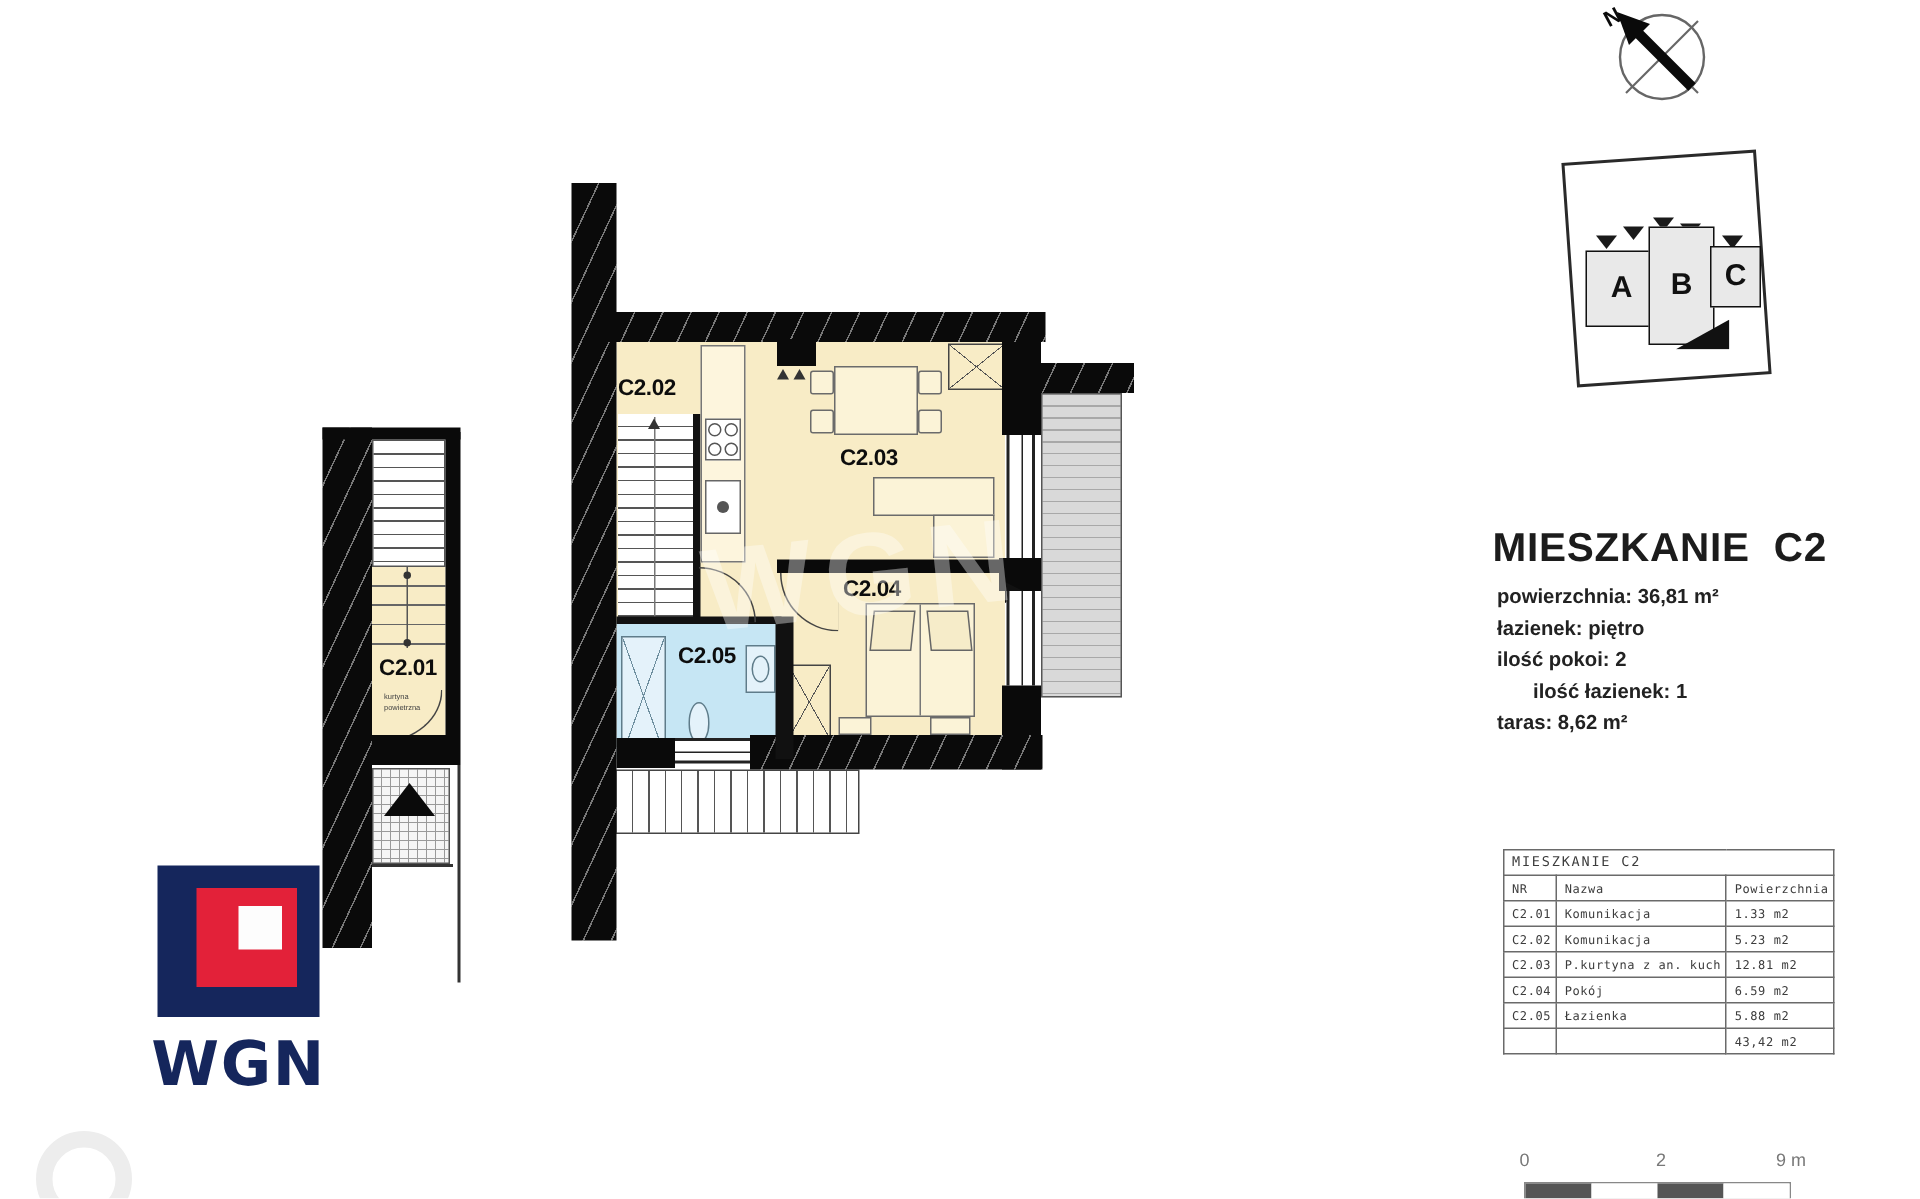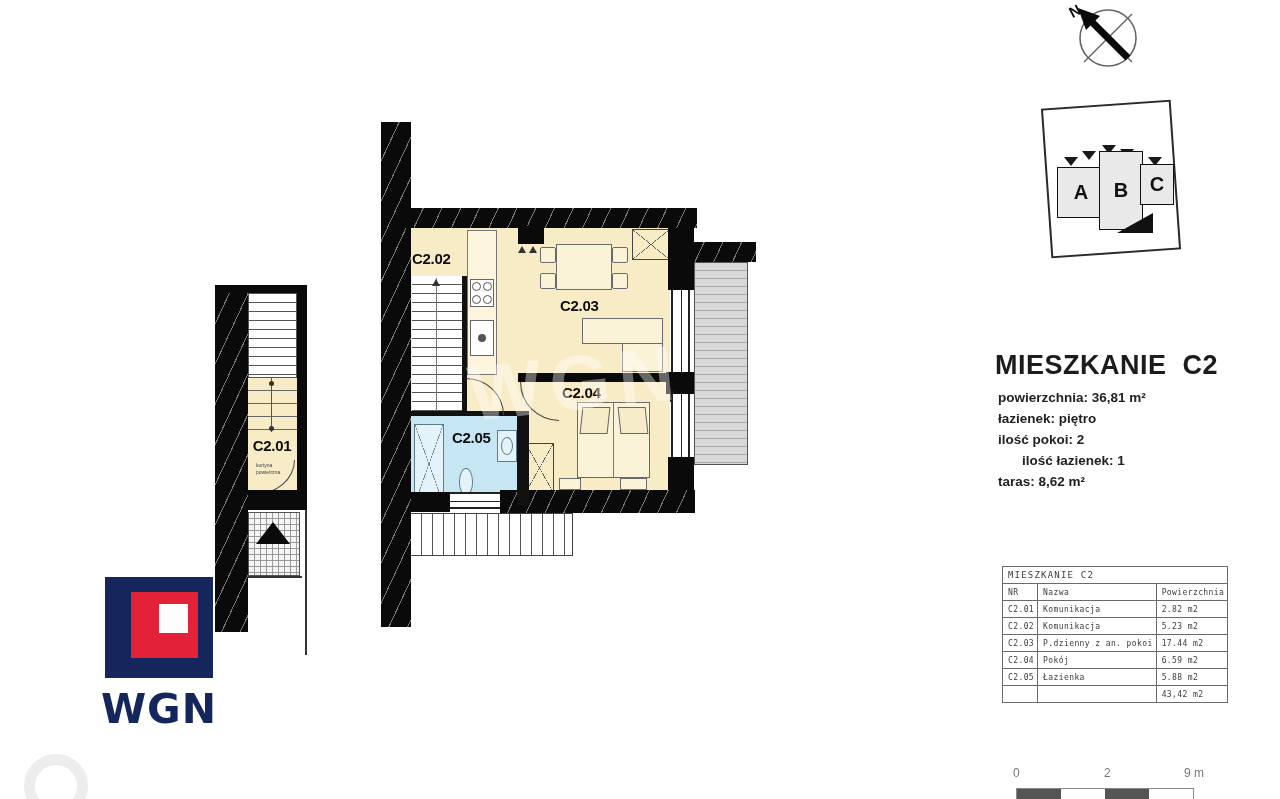--- a/index.html
+++ b/index.html
@@ -199,31 +199,31 @@
       <td class="ttl" colspan="3">MIESZKANIE C2</td>
     </tr>
     <tr>
       <td style="width:30px;margin-left:20px;">NR</td>
       <td style="width:104px;">Nazwa</td>
       <td style="width:62px;">Powierzchnia</td>
     </tr>
     <tr>
       <td>C2.01</td>
       <td>Komunikacja</td>
-      <td>2.82 m2</td>
+      <td>1.33 m2</td>
     </tr>
     <tr>
       <td>C2.02</td>
       <td>Komunikacja</td>
       <td>5.23 m2</td>
     </tr>
     <tr>
       <td>C2.03</td>
-      <td>P.dzienny z an. pokoi</td>
-      <td>17.44 m2</td>
+      <td>P.kurtyna z an. kuch</td>
+      <td>12.81 m2</td>
     </tr>
     <tr>
       <td>C2.04</td>
       <td>Pokój</td>
       <td>6.59 m2</td>
     </tr>
     <tr>
       <td>C2.05</td>
       <td>Łazienka</td>
       <td>5.88 m2</td>

